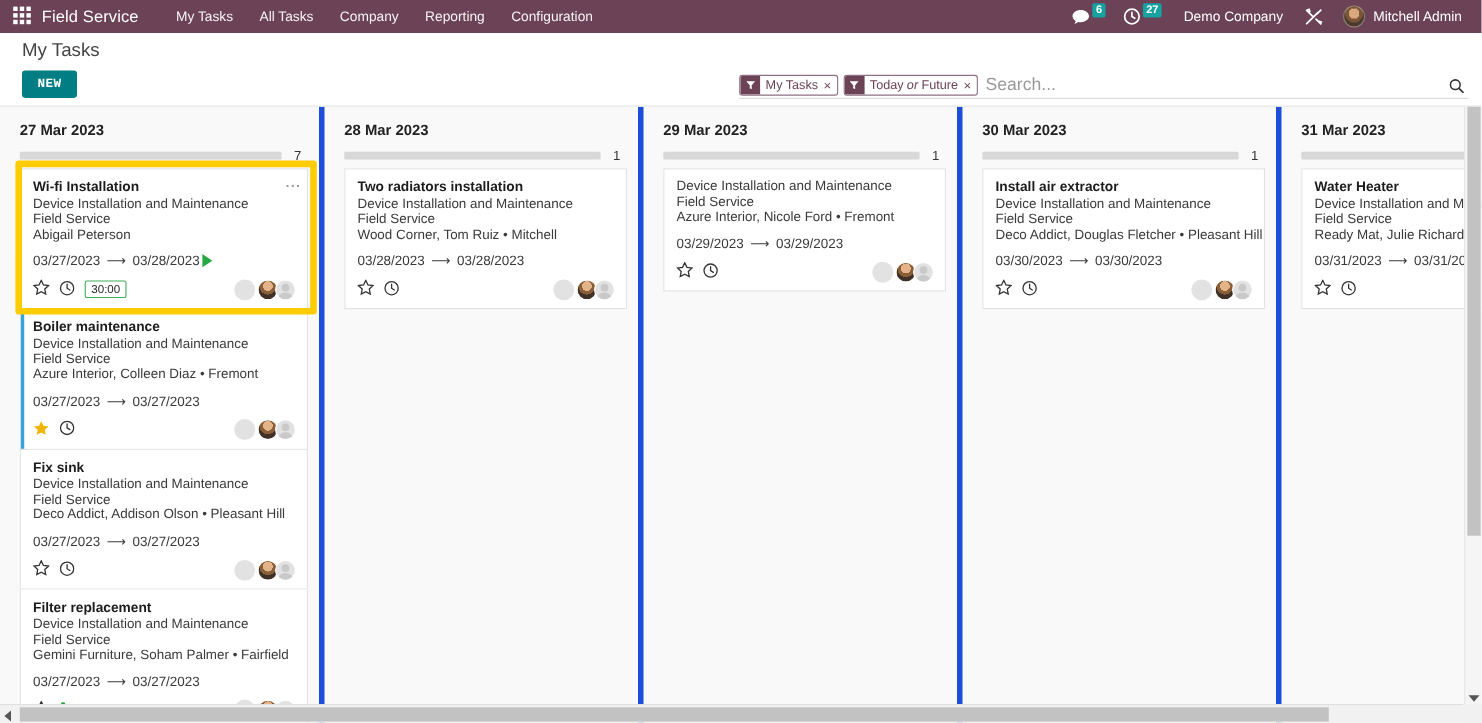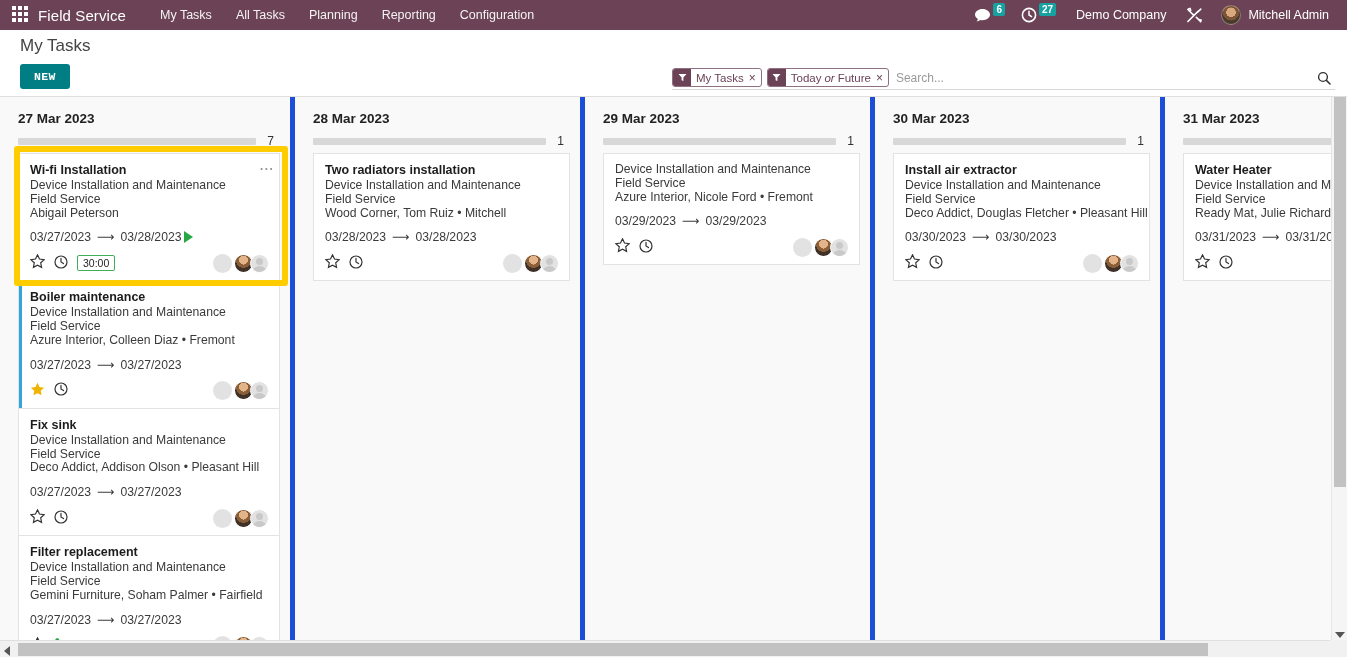--- a/index.html
+++ b/index.html
@@ -155,21 +155,21 @@
   .facet-label em { padding: 0 3px; }
   .facet-x {
     color: #6b4256;
     padding: 0 5px 0 0;
     display: flex; align-items: center;
     font-size: 12px;
   }
   .search-input {
     border: none; outline: none;
     flex: 1;
-    font-size: 12px;
+    font-size: 16px;
     color: #333;
     font-family: "Liberation Sans", sans-serif;
     background: transparent;
     padding-left: 2px;
   }
   .search-input::placeholder { color: #9a9a9a; }
   .search-glass { flex: none; padding: 0 4px 0 8px; color: #333; display: flex; align-items: center; }
 
   .cp-bottom {
     position: absolute;
@@ -423,21 +423,21 @@
       <i></i>
       <i></i>
       <i></i>
       <i></i>
       <i></i>
       <i></i>
   </div>
   <div class="brand">Field Service</div>
   <div class="menu-item">My Tasks</div>
   <div class="menu-item">All Tasks</div>
-  <div class="menu-item">Planning</div>
+  <div class="menu-item">Company</div>
   <div class="menu-item">Reporting</div>
   <div class="menu-item">Configuration</div>
 
   <div class="nav-right">
     <div class="nav-ico">
       <svg width="17" height="15" viewBox="0 0 17 15" aria-hidden="true">
         <path d="M8.5 1C4.4 1 1 3.5 1 6.6c0 1.8 1.1 3.4 2.9 4.4-.1.9-.6 1.8-1.3 2.5 1.3-.2 2.6-.8 3.6-1.6.7.2 1.5.3 2.3.3 4.1 0 7.5-2.5 7.5-5.6S12.6 1 8.5 1z" fill="#ffffff"></path>
       </svg>
       <span class="badge">6</span>
     </div>

